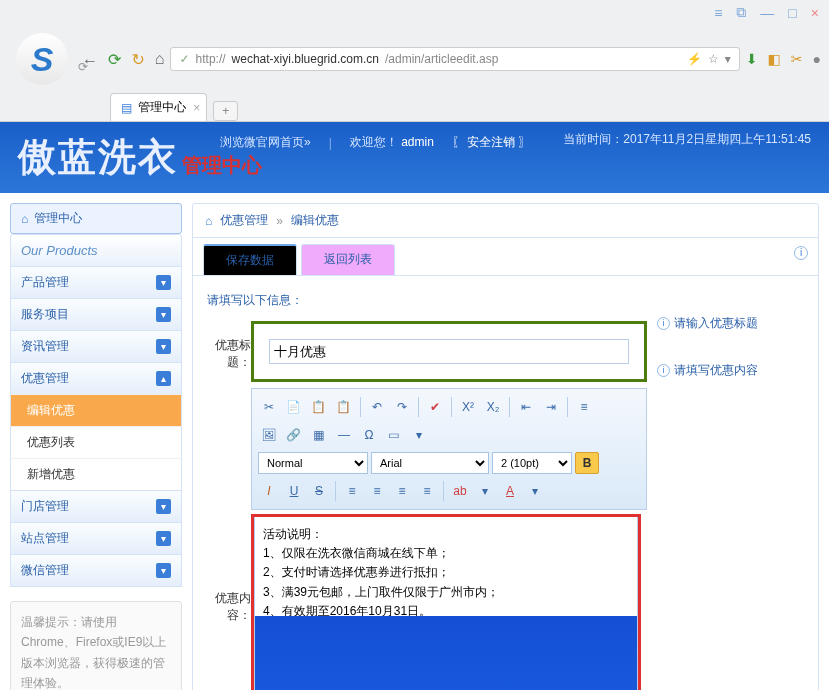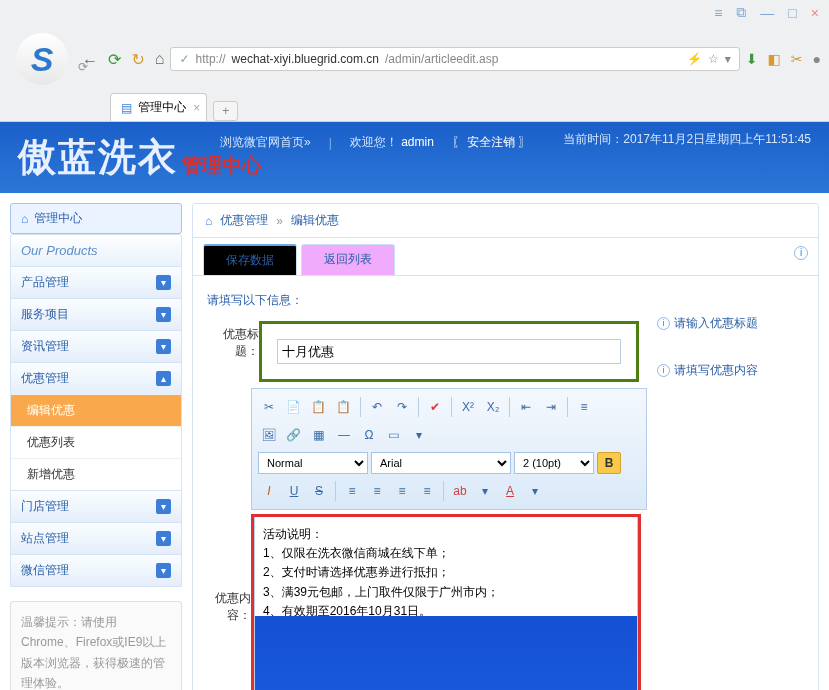--- a/index.html
+++ b/index.html
@@ -46,21 +46,21 @@
 .main{flex:1;border:1px solid #d5e4f5;border-radius:3px}
 .breadcrumb{border-bottom:1px solid #d5e4f5;padding:8px 12px;display:flex;align-items:center;gap:8px;color:#2a5fa8}
 .breadcrumb .home{color:#3b7ed8}
 .breadcrumb .arr{color:#999}
 .tabs-row{display:flex;border-bottom:1px solid #d5e4f5;padding:6px 10px 0 10px;gap:4px;position:relative}
 .tabs-row .info-icon{position:absolute;right:10px;top:8px;color:#3b7ed8;border:1px solid #8fb8e8;border-radius:50%;width:14px;height:14px;font-size:10px;text-align:center;line-height:12px}
 .ptab{border:1px solid #cddff2;border-bottom:none;padding:6px 22px;background:#f0abfc;color:#2a5fa8;border-radius:3px 3px 0 0}
 .ptab.active{background:#000000;border-top:2px solid #6fa8e8}
 .form-area{padding:10px 14px}
 .hint{color:#2a5fa8;padding:6px 0}
-.row{display:flex;align-items:flex-start;margin:6px 8px}
+.row{display:flex;align-items:center;margin:6px 0}
 .lbl{width:44px;text-align:right;color:#333;padding-top:5px;line-height:1.4}
 .field{flex:1;position:relative}
 .title-wrap{border:3px solid #4d7c0f;padding:15px}
 .title-input{width:100%;border:1px solid #b8cde8;padding:4px;font-size:13px}
 .side-hint{position:absolute;left:450px;top:4px;color:#2a5fa8;display:flex;align-items:center;gap:4px}
 .side-hint .ii{color:#3b7ed8;border:1px solid #8fb8e8;border-radius:50%;width:13px;height:13px;font-size:9px;text-align:center;line-height:11px}
 
 .editor-holder{border:3px solid #e03030;padding:0;margin-top:4px;width:390px}
 .toolbar{background:linear-gradient(#f4f8fd,#dae9f8);border:1px solid #b8cde8;padding:4px}
 .tb-row{display:flex;gap:3px;padding:3px 2px;flex-wrap:wrap;align-items:center}
@@ -237,21 +237,21 @@
                 <span class="tb-btn">🖼</span>
                 <span class="tb-btn">🔗</span>
                 <span class="tb-btn">▦</span>
                 <span class="tb-btn">—</span>
                 <span class="tb-btn">Ω</span>
                 <span class="tb-btn">▭</span>
                 <span class="tb-btn">▾</span>
               </div>
               <div class="tb-row">
                 <select class="tb-sel" style="width:110px"><option>Normal</option></select>
-                <select class="tb-sel" style="width:140px"><option>Arial</option></select>
+                <select class="tb-sel" style="width:118px"><option>Arial</option></select>
                 <select class="tb-sel" style="width:80px"><option>2 (10pt)</option></select>
                 <span class="tb-bold">B</span>
               </div>
               <div class="tb-row">
                 <span class="tb-btn" style="font-style:italic;color:#c06020">I</span>
                 <span class="tb-btn" style="text-decoration:underline">U</span>
                 <span class="tb-btn" style="text-decoration:line-through">S</span>
                 <span class="tb-sep"></span>
                 <span class="tb-btn">≡</span>
                 <span class="tb-btn">≡</span>

